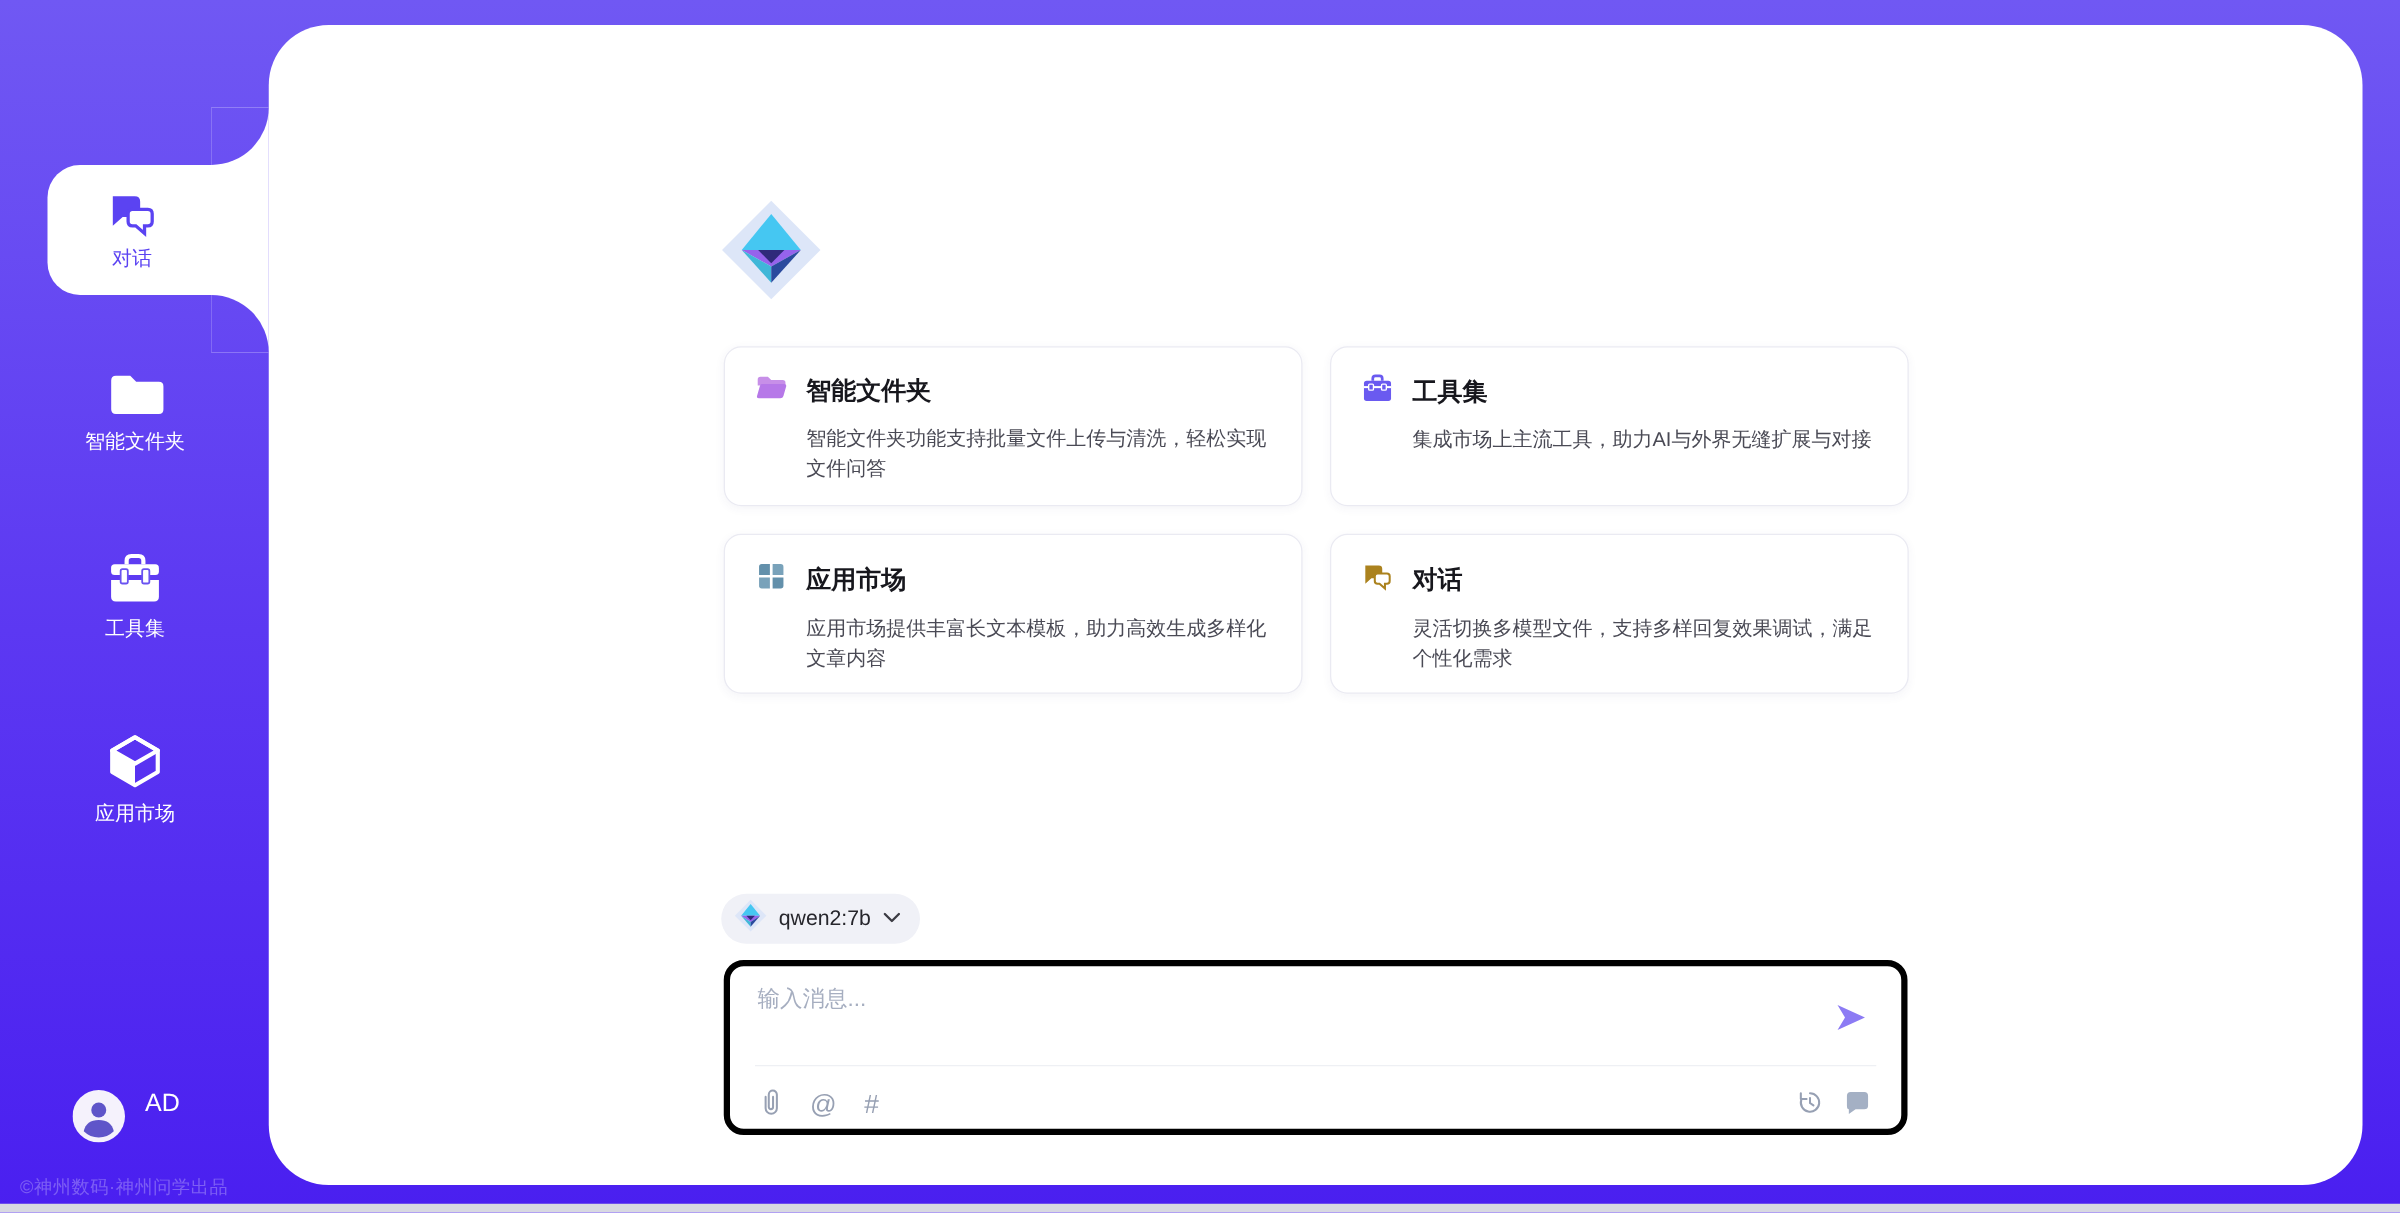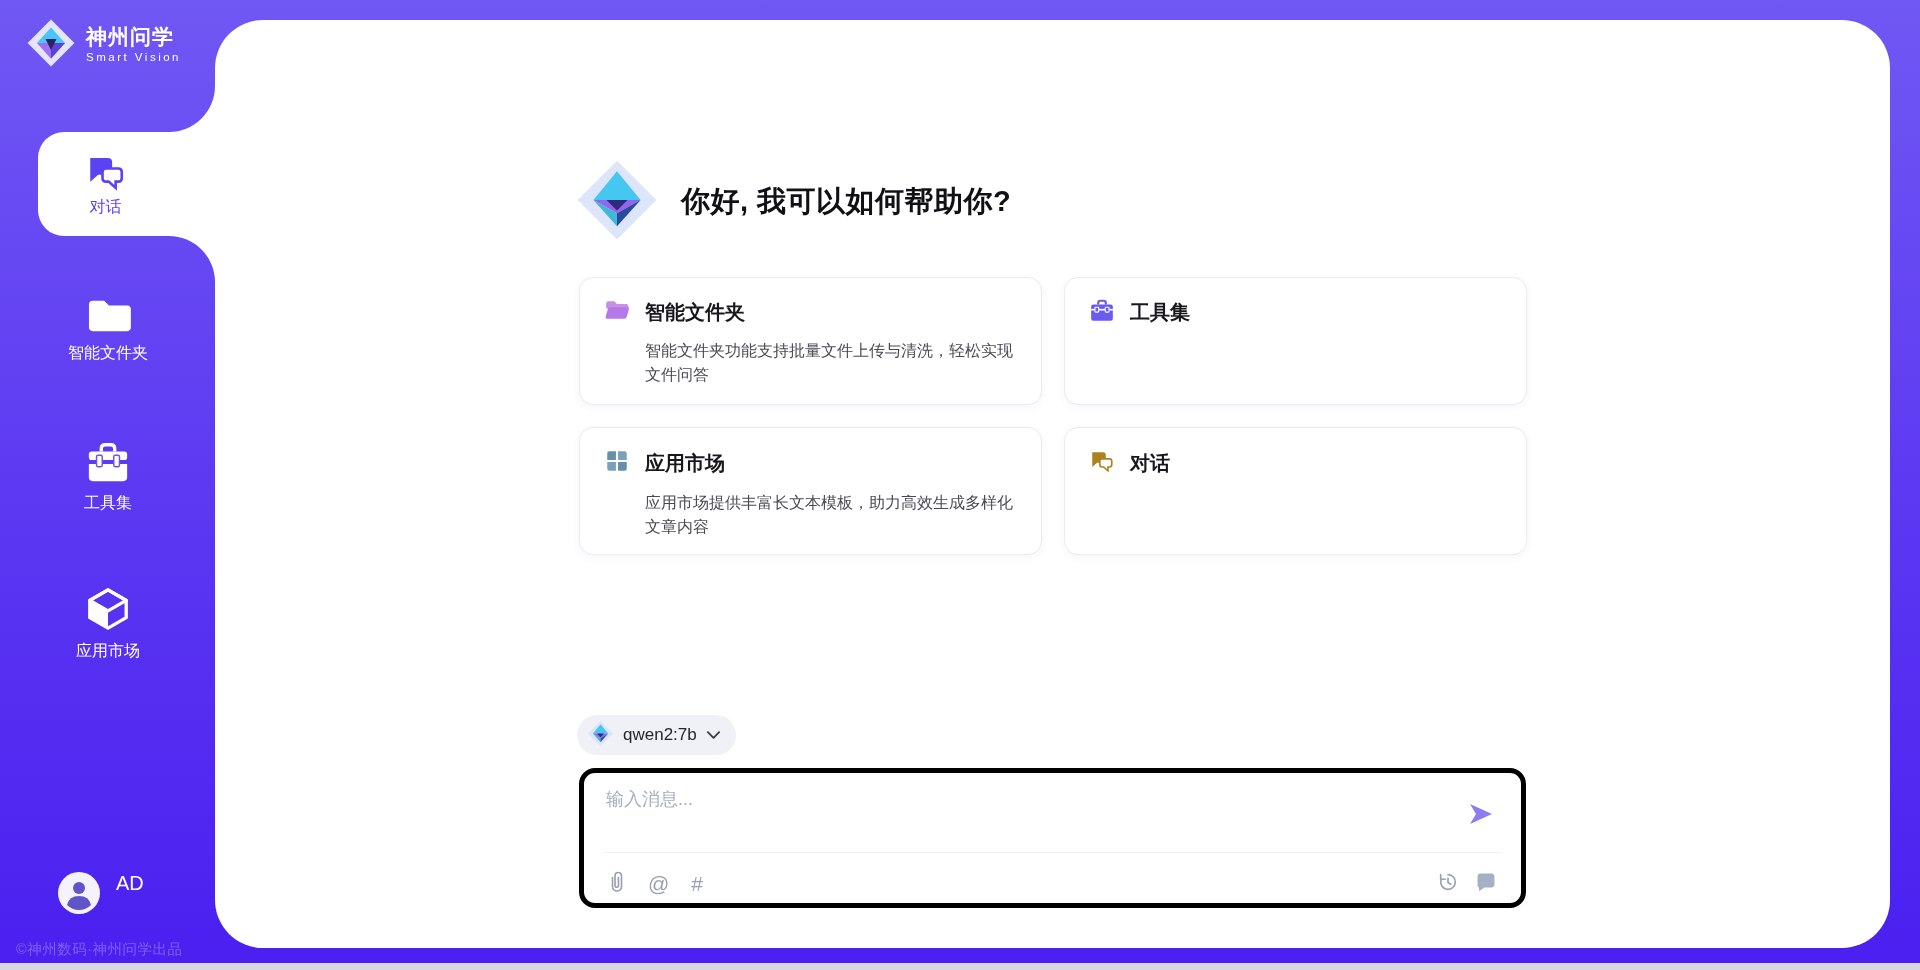--- a/index.html
+++ b/index.html
@@ -87,35 +87,20 @@
   .glyph-btn{font-size:21px;color:#97a0b3;font-family:"Liberation Sans",sans-serif;line-height:26px;}
 </style>
 </head>
 <body>
 
 <div class="main-surface"></div>
 <div class="bottom-edge"></div>
 
 <div class="sidebar">
 
-  <div class="brand">
-    <span>
-      <svg width="50" height="50" viewBox="0 0 64 64">
-        <polygon points="32,2 62,32 32,62 2,32" fill="#eef1fd" opacity="0.92"></polygon>
-        <polygon points="32,12 50,32 14,32" fill="#49c6f3"></polygon>
-        <polygon points="14,32 32,32 32,52" fill="#a06ff2"></polygon>
-        <polygon points="32,32 50,32 32,52" fill="#5b43d8"></polygon>
-        <polygon points="25,27 39,27 32,41" fill="#2a2366"></polygon>
-      </svg>
-    </span>
-    <div>
-      <div class="brand-name">神州问学</div>
-      <div class="brand-tagline">Smart Vision</div>
-    </div>
-  </div>
 
   <div class="fillet top"></div>
   <div class="fillet bottom"></div>
   <div class="nav-active">
     <span>
       <svg width="42" height="42" viewBox="0 0 48 48">
         <path d="M6 8 h20 q5 0 5 5 v9 q0 5 -5 5 h-11 l-9 8 z" fill="#5b43f2"></path>
         <path d="M24 20 h14 q4 0 4 4 v7 q0 4 -4 4 h-3 v7 l-8 -7 h-3 q-4 0 -4 -4 v-7 q0 -4 4 -4 z" fill="#fff" stroke="#5b43f2" stroke-width="3"></path>
       </svg>
     </span>
@@ -175,21 +160,20 @@
   <span>
     <svg width="84" height="84" viewBox="0 0 64 64">
       <polygon points="32,2 62,32 32,62 2,32" fill="#dde6f8"></polygon>
       <polygon points="32,10 50,32 14,32" fill="#45c7f2"></polygon>
       <polygon points="14,32 50,32 32,42" fill="#9663ec"></polygon>
       <polygon points="24,32 40,32 32,40" fill="#2f2a7a"></polygon>
       <polygon points="14,32 32,42 32,52" fill="#3fb7d8"></polygon>
       <polygon points="32,42 50,32 32,52" fill="#2a4a9e"></polygon>
     </svg>
   </span>
-  <span class="greeting-title">你好, 我可以如何帮助你?</span>
 </div>
 
 <div class="cards">
 
   <div class="card">
     <div class="card-head">
       <span>
         <svg width="26" height="24" viewBox="0 0 48 44">
           <path d="M4 10 q0 -4 4 -4 h11 l5 5 h17 q4 0 4 4 v4 H4 Z" fill="#c78fe8"></path>
           <path d="M10 17 h33 q4 0 3 3.6 l-4 14 q-1 3.4 -4.6 3.4 H6 q-4 0 -3 -3.6 l4 -14 q1 -3.4 3 -3.4 z" fill="#b678e8"></path>
@@ -206,20 +190,21 @@
         <svg width="26" height="25" viewBox="0 0 48 46">
           <path d="M17 12 v-3 q0 -4 4 -4 h6 q4 0 4 4 v3" fill="none" stroke="#6a5af0" stroke-width="4"></path>
           <rect x="4" y="12" width="40" height="30" rx="4" fill="#6a5af0"></rect>
           <rect x="4" y="20" width="40" height="3" fill="#fff"></rect>
           <rect x="11" y="17" width="7" height="9" rx="1.5" fill="#6a5af0" stroke="#fff" stroke-width="2"></rect>
           <rect x="30" y="17" width="7" height="9" rx="1.5" fill="#6a5af0" stroke="#fff" stroke-width="2"></rect>
         </svg>
       </span>
       <span class="card-title">工具集</span>
     </div>
+    <div class="card-desc">集成市场上主流工具，助力AI与外界无缝扩展与对接</div>
   </div>
 
   <div class="card">
     <div class="card-head">
       <span>
         <svg width="26" height="26" viewBox="0 0 48 48">
           <path d="M6 10 q0 -4 4 -4 h12 v16 H6 Z" fill="#6390ab"></path>
           <path d="M26 6 h12 q4 0 4 4 v12 H26 Z" fill="#79a2ba"></path>
           <path d="M6 26 h16 v16 H10 q-4 0 -4 -4 Z" fill="#79a2ba"></path>
           <path d="M26 26 h16 v12 q0 4 -4 4 H26 Z" fill="#6390ab"></path>
@@ -233,20 +218,21 @@
   <div class="card">
     <div class="card-head">
       <span>
         <svg width="26" height="26" viewBox="0 0 48 48">
           <path d="M6 8 h20 q5 0 5 5 v9 q0 5 -5 5 h-11 l-9 8 z" fill="#ab821e"></path>
           <path d="M24 20 h14 q4 0 4 4 v7 q0 4 -4 4 h-3 v7 l-8 -7 h-3 q-4 0 -4 -4 v-7 q0 -4 4 -4 z" fill="#fff" stroke="#ab821e" stroke-width="3"></path>
         </svg>
       </span>
       <span class="card-title">对话</span>
     </div>
+    <div class="card-desc">灵活切换多模型文件，支持多样回复效果调试，满足个性化需求</div>
   </div>
 </div>
 
 <div class="model-pill">
   <span>
     <svg width="27" height="27" viewBox="0 0 64 64">
       <polygon points="32,2 62,32 32,62 2,32" fill="#dde6f8"></polygon>
       <polygon points="32,10 50,32 14,32" fill="#45c7f2"></polygon>
       <polygon points="14,32 50,32 32,44" fill="#9663ec"></polygon>
       <polygon points="24,32 40,32 32,41" fill="#2f2a7a"></polygon>

